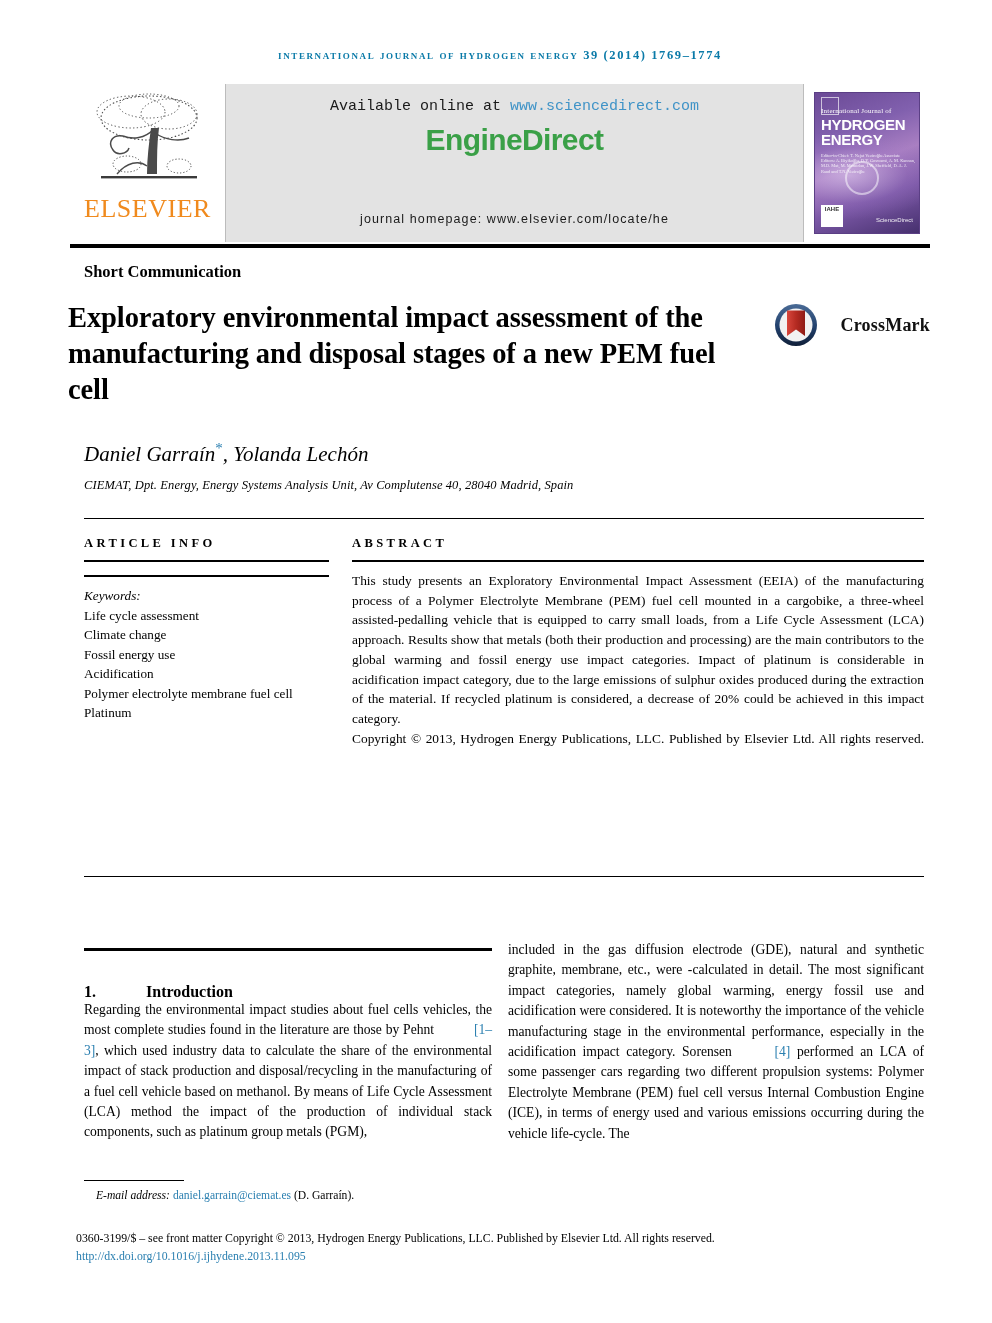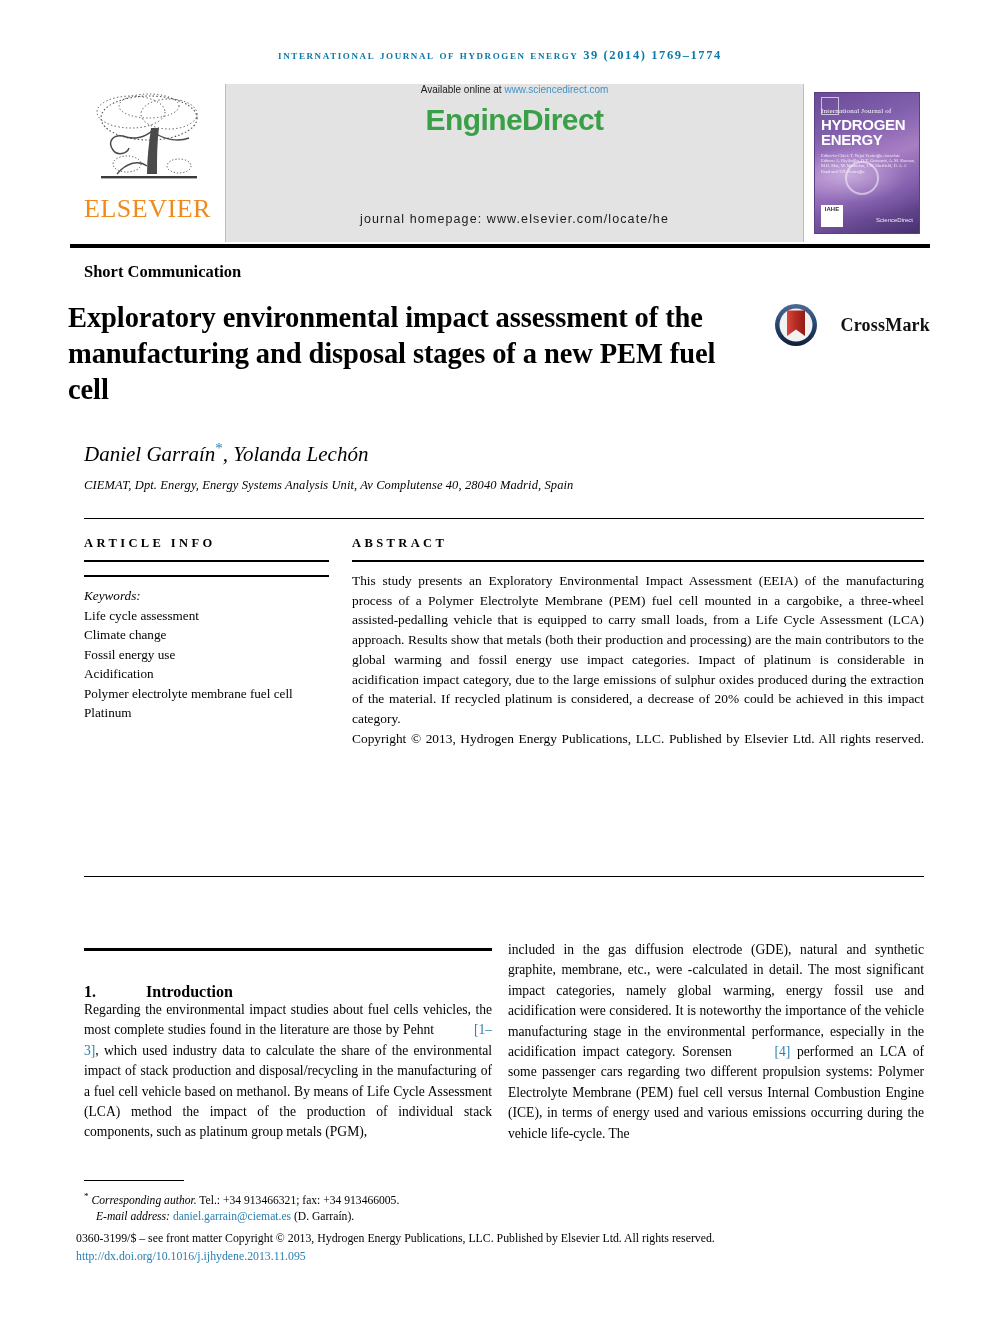--- a/index.html
+++ b/index.html
@@ -70,22 +70,23 @@
     flex: 1 1 auto;
     background: #e3e3e3;
     border-left: 1px solid #bcbcbc;
     border-right: 1px solid #bcbcbc;
     position: relative;
     display: flex;
     flex-direction: column;
     align-items: center;
   }
   .avail-line {
-    font-family: Liberation Sans, sans-serif;
-    font-size: 10px;
+    margin-top: 14px;
+    font-family: Liberation Mono, monospace;
+    font-size: 15px;
     color: #1a1a1a;
   }
   .avail-line .url { color: #3f93c7; }
   .sd-logo {
     margin-top: 8px;
     font-family: "Liberation Sans", sans-serif;
     font-size: 30px;
     font-weight: bold;
     letter-spacing: -0.6px;
   }
@@ -495,24 +496,20 @@
   <div class="body-col-left">
     <p class="body-text" style="margin:0;"><span>Regarding the environmental impact studies about fuel cells vehicles, the most complete studies found in the literature are those by Pehnt </span><span class="ref">[1–3]</span><span>, which used industry data to calculate the share of the environmental impact of stack production and disposal/recycling in the manufacturing of a fuel cell vehicle based on methanol. By means of Life Cycle Assessment (LCA) method the impact of the production of individual stack components, such as platinum group metals (PGM),</span></p>
   </div>
 
   <div class="body-col-right">
     <p class="body-text" style="margin:0;"><span>included in the gas diffusion electrode (GDE), natural and synthetic graphite, membrane, etc., were -calculated in detail. The most significant impact categories, namely global warming, energy fossil use and acidification were considered. It is noteworthy the importance of the vehicle manufacturing stage in the environmental performance, especially in the acidification impact category. Sorensen </span><span class="ref">[4]</span><span> performed an LCA of some passenger cars regarding two different propulsion systems: Polymer Electrolyte Membrane (PEM) fuel cell versus Internal Combustion Engine (ICE), in terms of energy used and various emissions occurring during the vehicle life-cycle. The</span></p>
   </div>
 
   <div class="fn-rule"></div>
   <div class="footnote">
-    <div>
-      <span class="star">*</span>
-      <span class="ca">Corresponding author.</span><span> Tel.: +34 913466321; fax: +34 913466005.</span>
-    </div>
     <div style="padding-left:12px;">
       <span class="em-label">E-mail address:</span>
       <span class="link">daniel.garrain@ciemat.es</span><span> (D. Garraín).</span>
     </div>
   </div>
 
   <div class="copyright-line">0360-3199/$ – see front matter Copyright © 2013, Hydrogen Energy Publications, LLC. Published by Elsevier Ltd. All rights reserved.</div>
   <div class="doi-line">http://dx.doi.org/10.1016/j.ijhydene.2013.11.095</div>
 
 </div>

